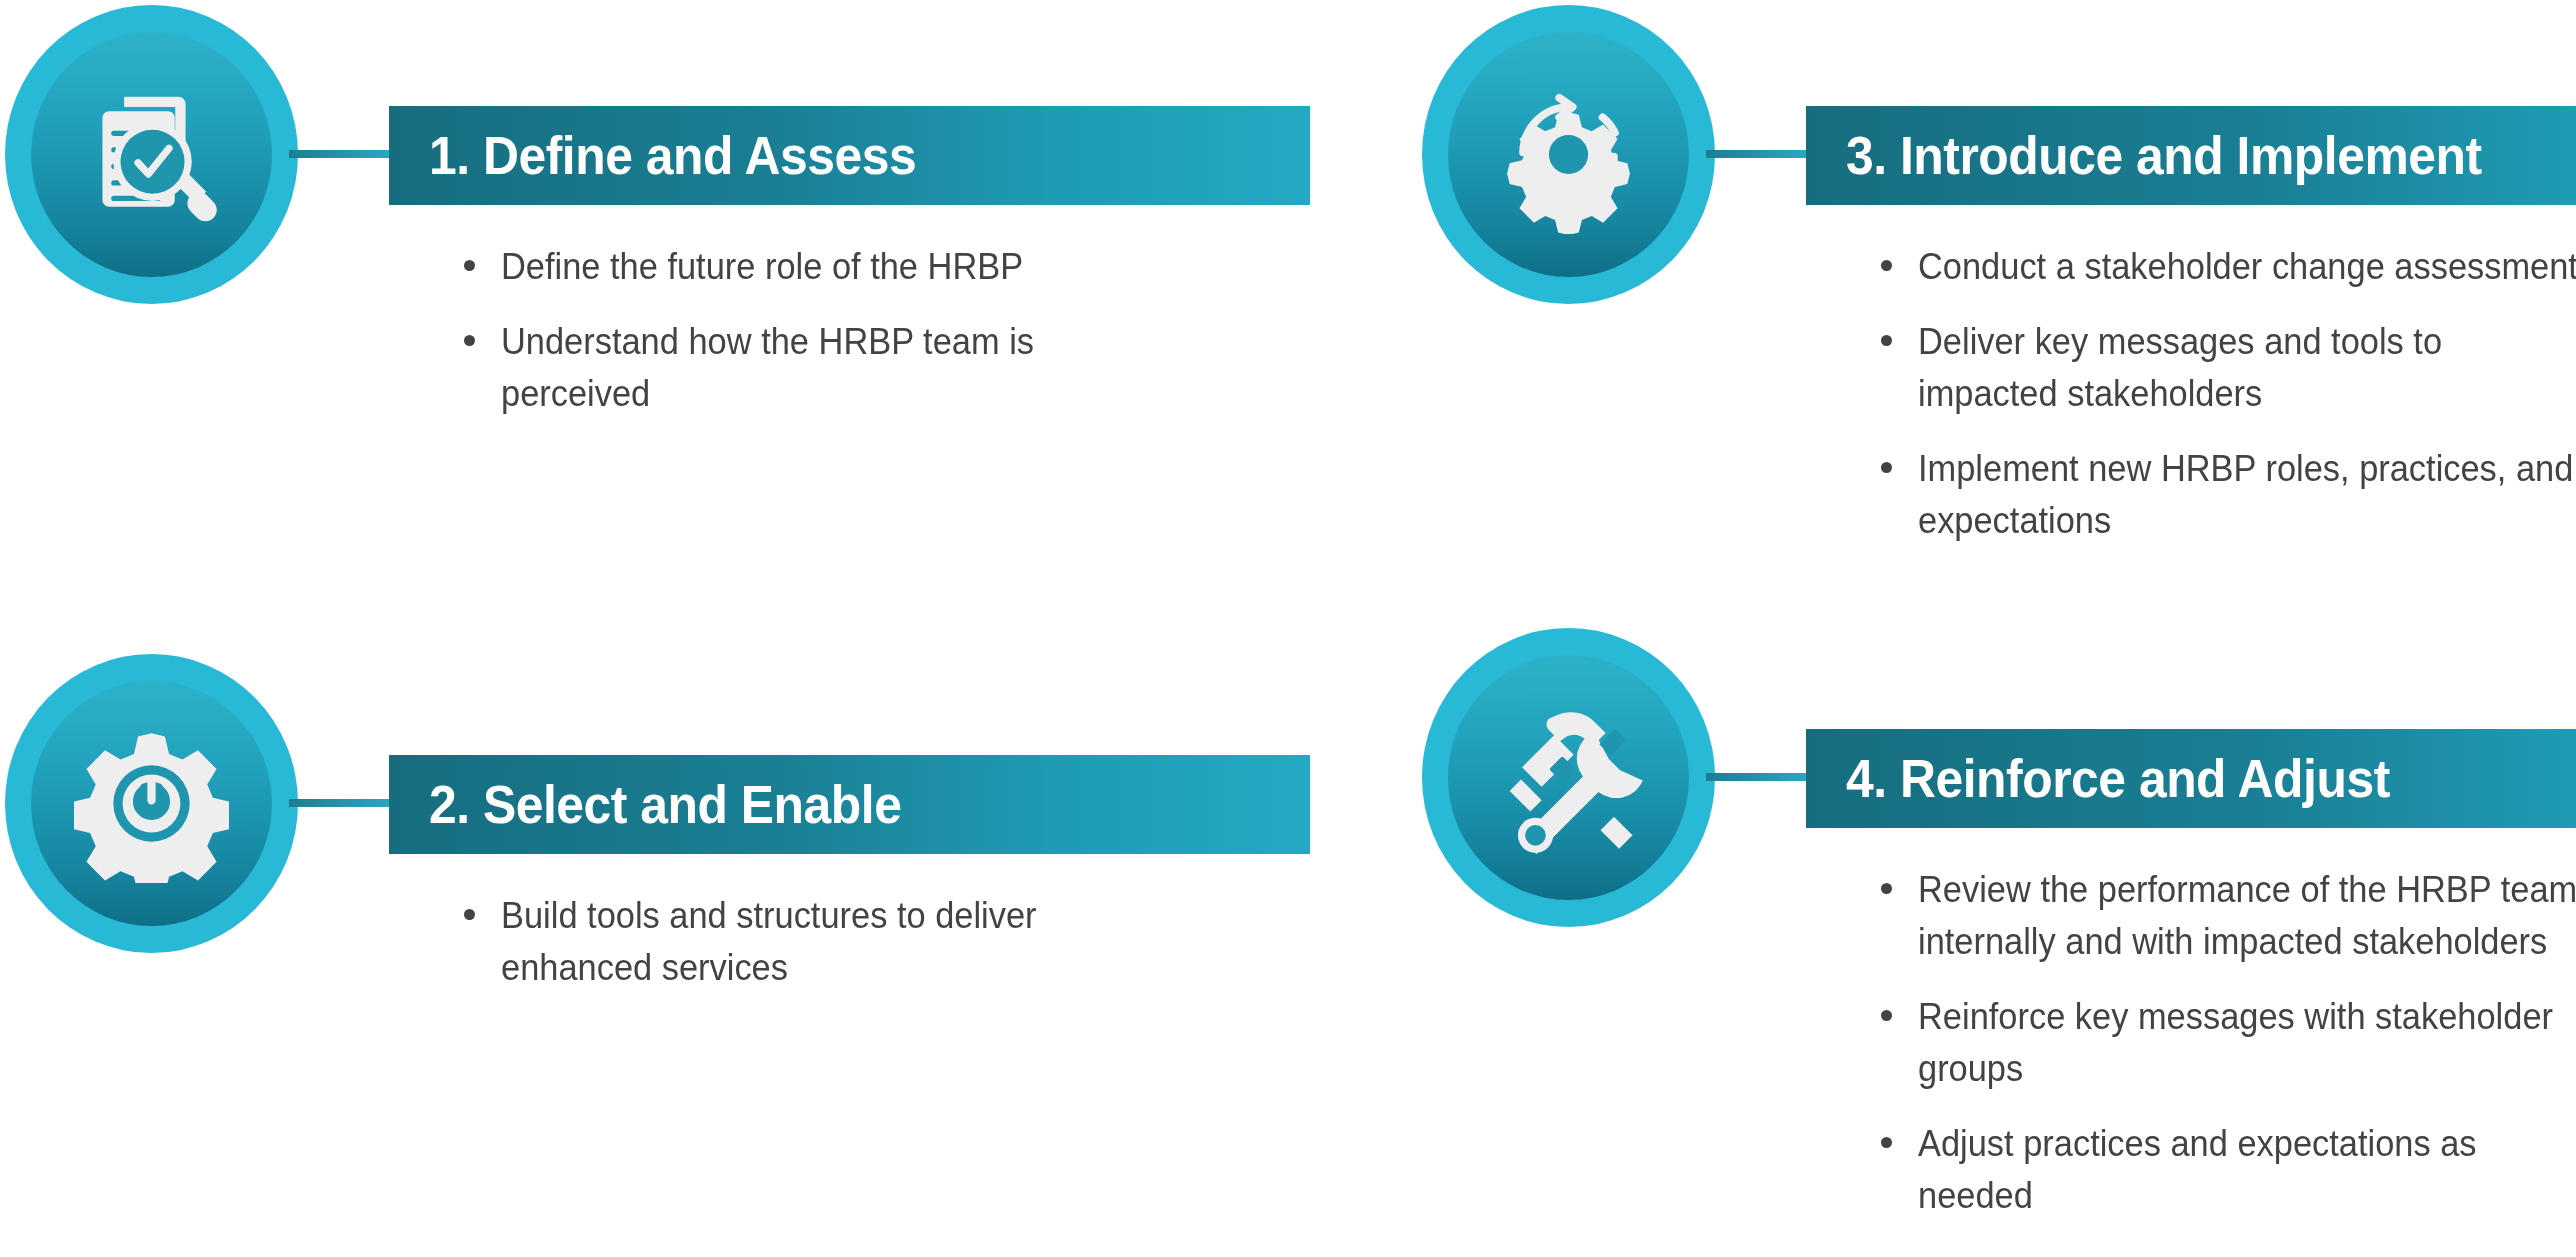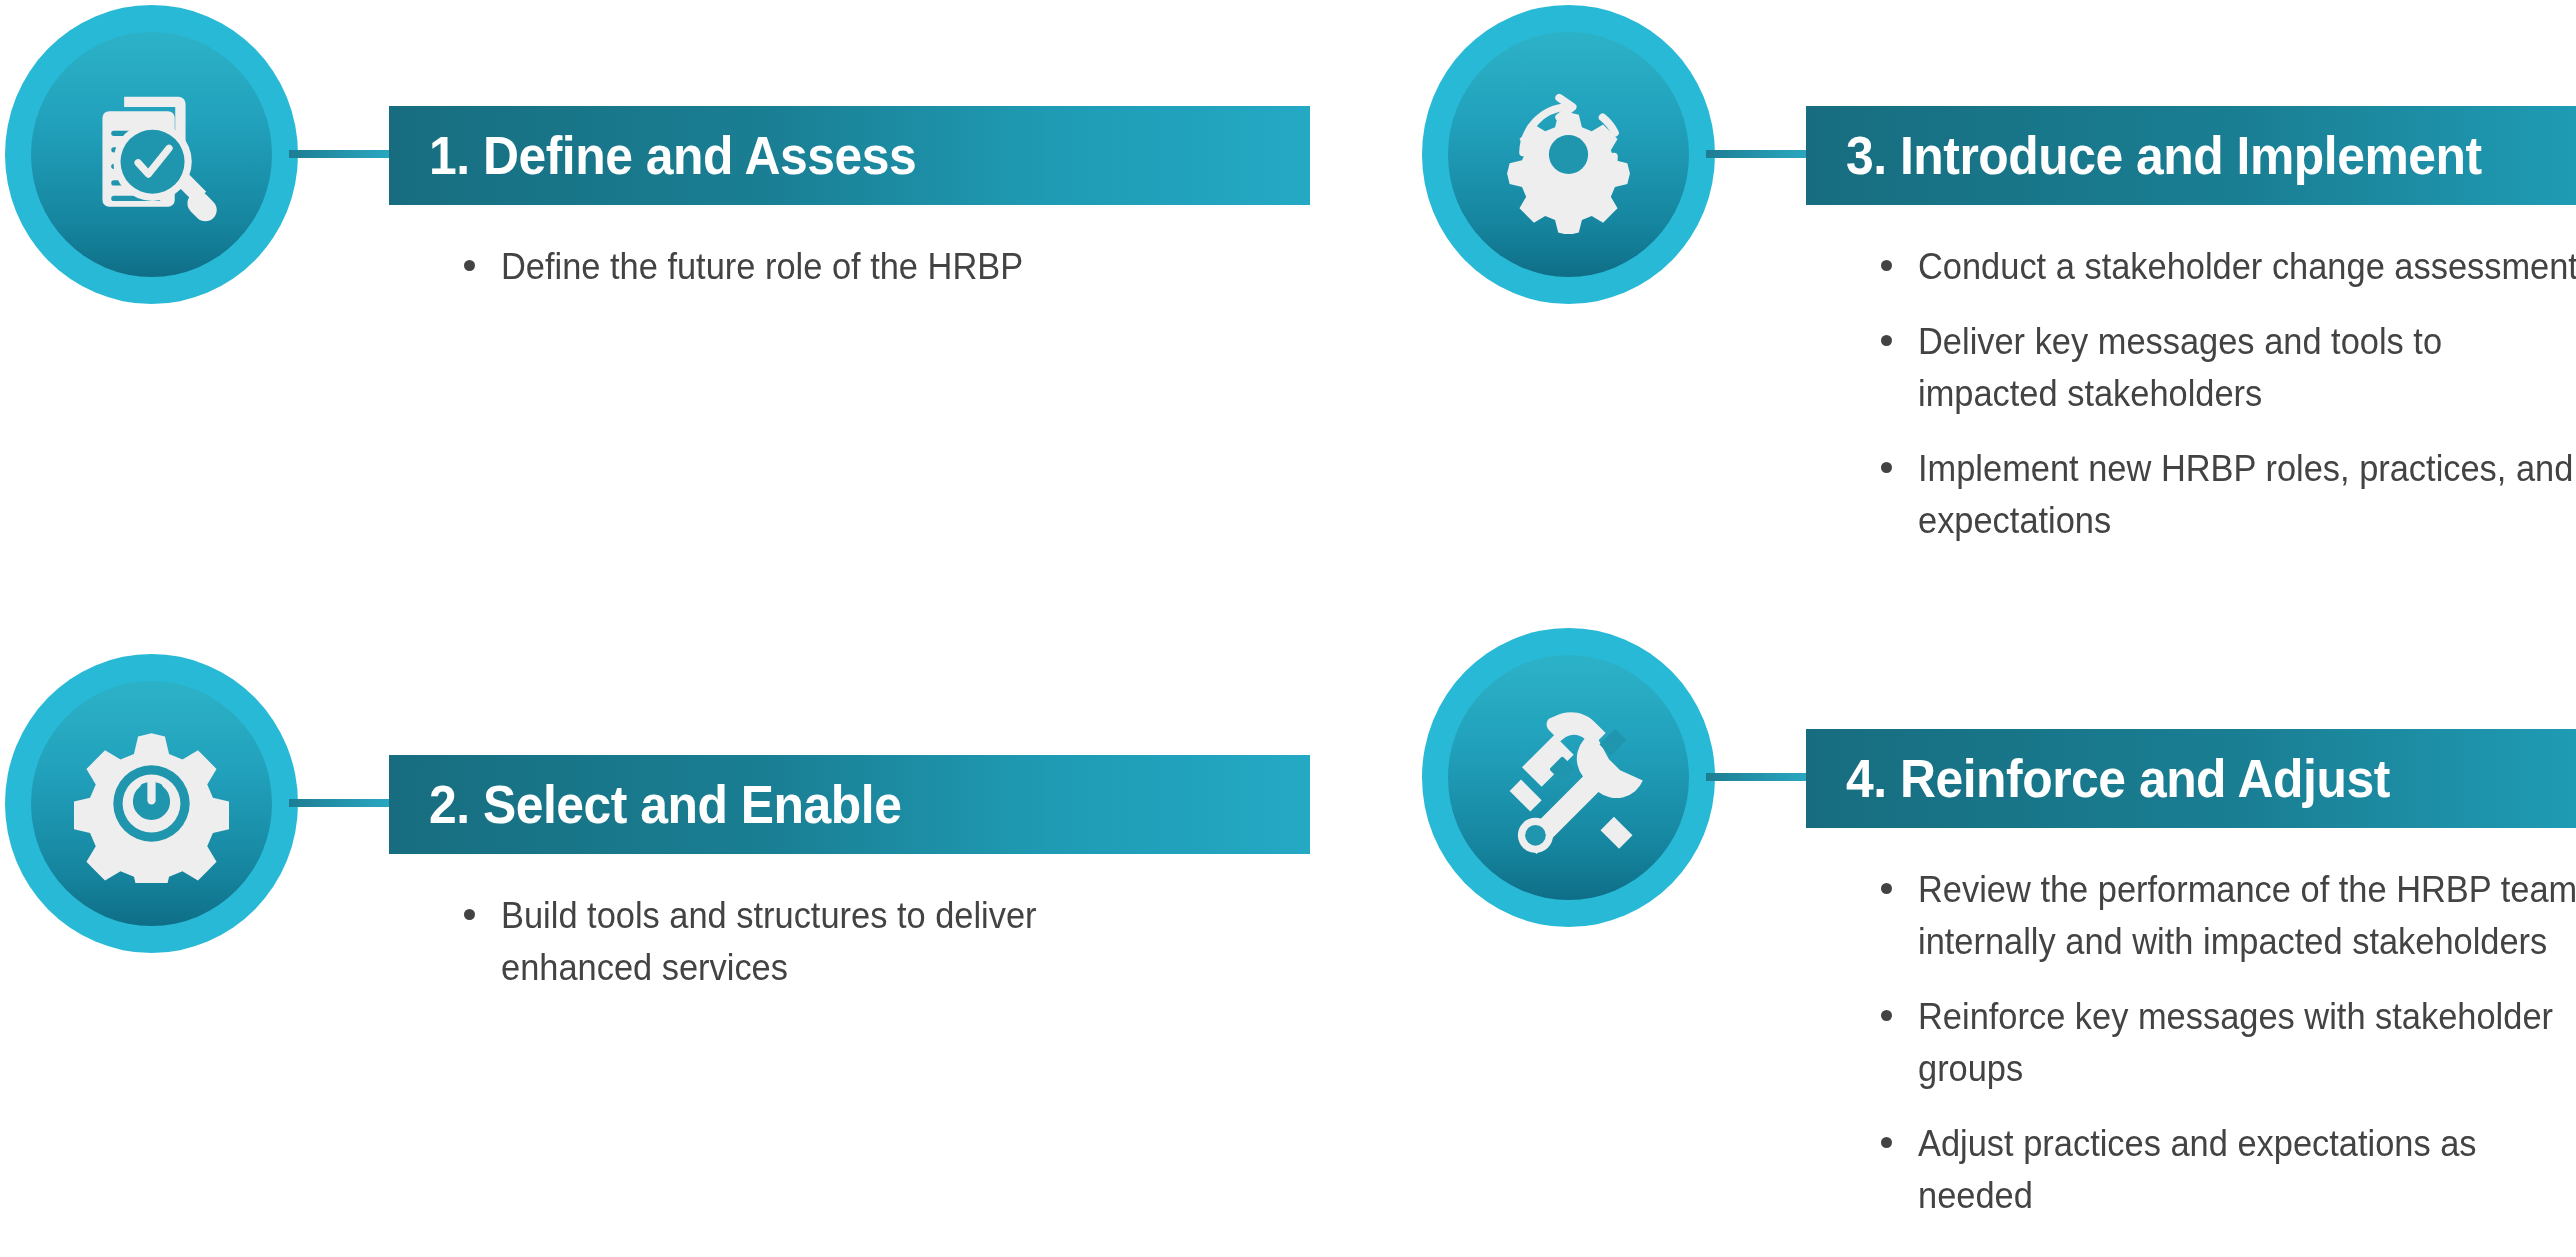--- a/index.html
+++ b/index.html
@@ -162,20 +162,25 @@
 
   <div class="titlebar">
     <span class="title-text">1. Define and Assess</span>
   </div>
 
   <div class="bullets">
     <div class="bullet">
       <span class="dot"></span>
       <span class="btext">Define the future role of the HRBP</span>
     </div>
+    <div class="bullet">
+      <span class="dot"></span>
+      <span class="btext">Understand how the HRBP team is
+perceived</span>
+    </div>
   </div>
 </section>
 
 <section class="panel p2">
 
   <div class="badge">
     <div class="ring"></div>
     <div class="disc"></div>
     <div class="glyph">
       <svg viewBox="0 0 300 308" xmlns="http://www.w3.org/2000/svg">

